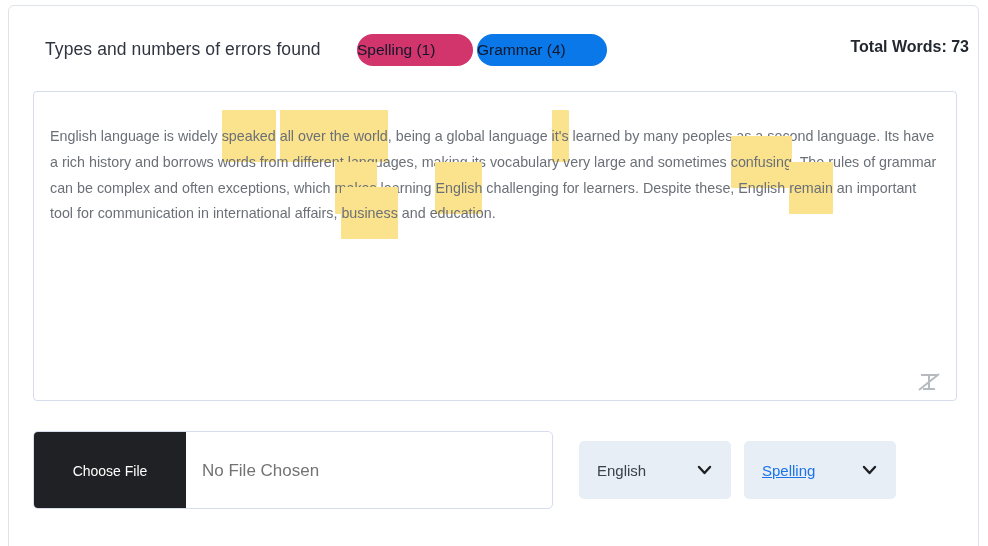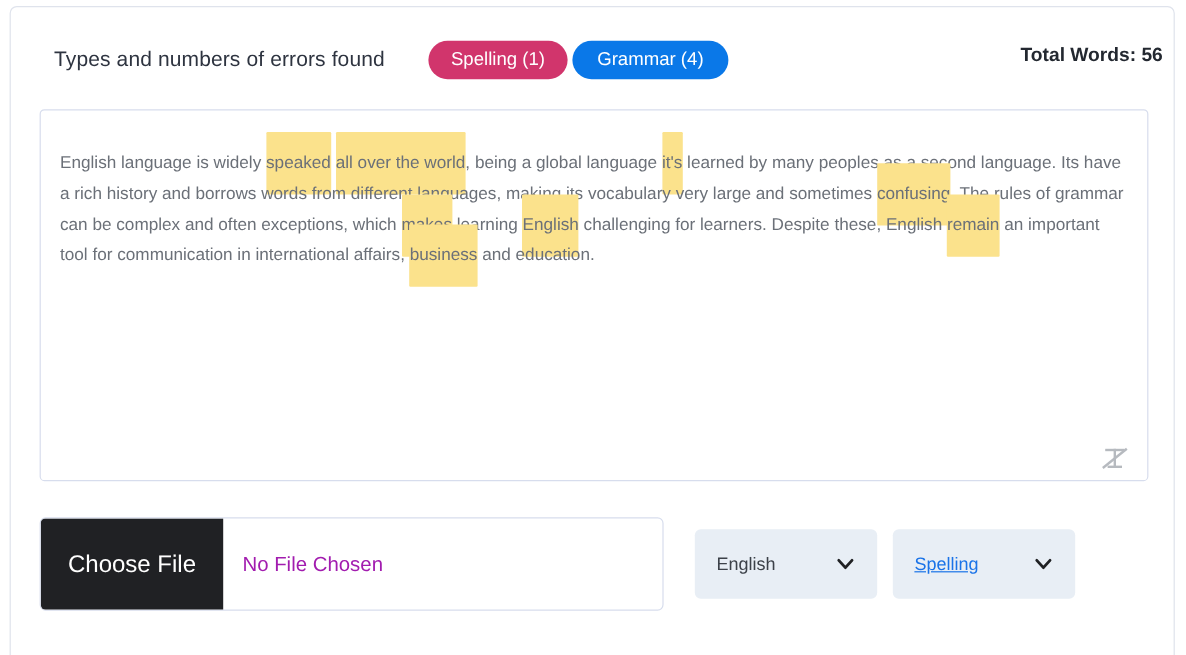--- a/index.html
+++ b/index.html
@@ -41,24 +41,23 @@
     color: #2e3440;
     letter-spacing: 0.1px;
     white-space: nowrap;
   }
 
   .badge {
     position: absolute;
     top: 28px;
     height: 32px;
     border-radius: 17px;
-    color: #ffffff;
+    color: #0f172a;
     font-size: 15.5px;
     line-height: 32px;
-    text-align: center;
     white-space: nowrap;
     cursor: pointer;
     user-select: none;
   }
   .badge-spelling {
     left: 336px;
     width: 116px;
     background: #d1356c;
   }
   .badge-grammar {
@@ -139,37 +138,37 @@
   }
 
   .choose-file-btn {
     position: absolute;
     left: 0;
     top: 0;
     width: 152px;
     height: 78px;
     background: #202124;
     color: #ffffff;
-    font-size: 20px;
+    font-size: 14px;
     display: flex;
     align-items: center;
     justify-content: center;
     cursor: pointer;
     user-select: none;
   }
 
   .file-name {
     position: absolute;
     left: 168px;
     top: 0;
     height: 78px;
     display: flex;
     align-items: center;
     font-size: 17px;
-    color: #a21caf;
+    color: #737373;
     white-space: nowrap;
   }
 
   .select-box {
     position: absolute;
     top: 10px;
     height: 58px;
     background: #e8eef5;
     border: none;
     border-radius: 5px;
@@ -208,21 +207,21 @@
 
 <div class="app-card">
 
   <div class="header-row">
     <div class="header-title">Types and numbers of errors found</div>
 
     <div class="badge badge-spelling">Spelling (1)</div>
 
     <div class="badge badge-grammar">Grammar (4)</div>
 
-    <div class="total-words">Total Words: 56</div>
+    <div class="total-words">Total Words: 73</div>
   </div>
 
   <div class="editor-box">
     <div class="editor-text" id="editor-text">English language is widely <mark>speaked</mark> <mark>all over the world</mark>, being a global language <mark>it's</mark> learned by many peoples as a second language. Its have a rich history and borrows words from different languages, making its vocabulary very large and sometimes <mark>confusing</mark>. The rules of grammar can be complex and often exceptions, which <mark>makes</mark> learning <mark>English</mark> challenging for learners. Despite these, English <mark>remain</mark> an important tool for communication in international affairs, <mark>business</mark> and education.</div>
 
     <span class="resize-icon">
       <svg viewBox="0 0 26 26" width="26" height="26" aria-hidden="true">
         <g stroke="#8b9099" stroke-width="2" fill="none" stroke-linecap="square">
           <line x1="6" y1="6" x2="20" y2="6"></line>
           <line x1="13" y1="6" x2="13" y2="20"></line>

